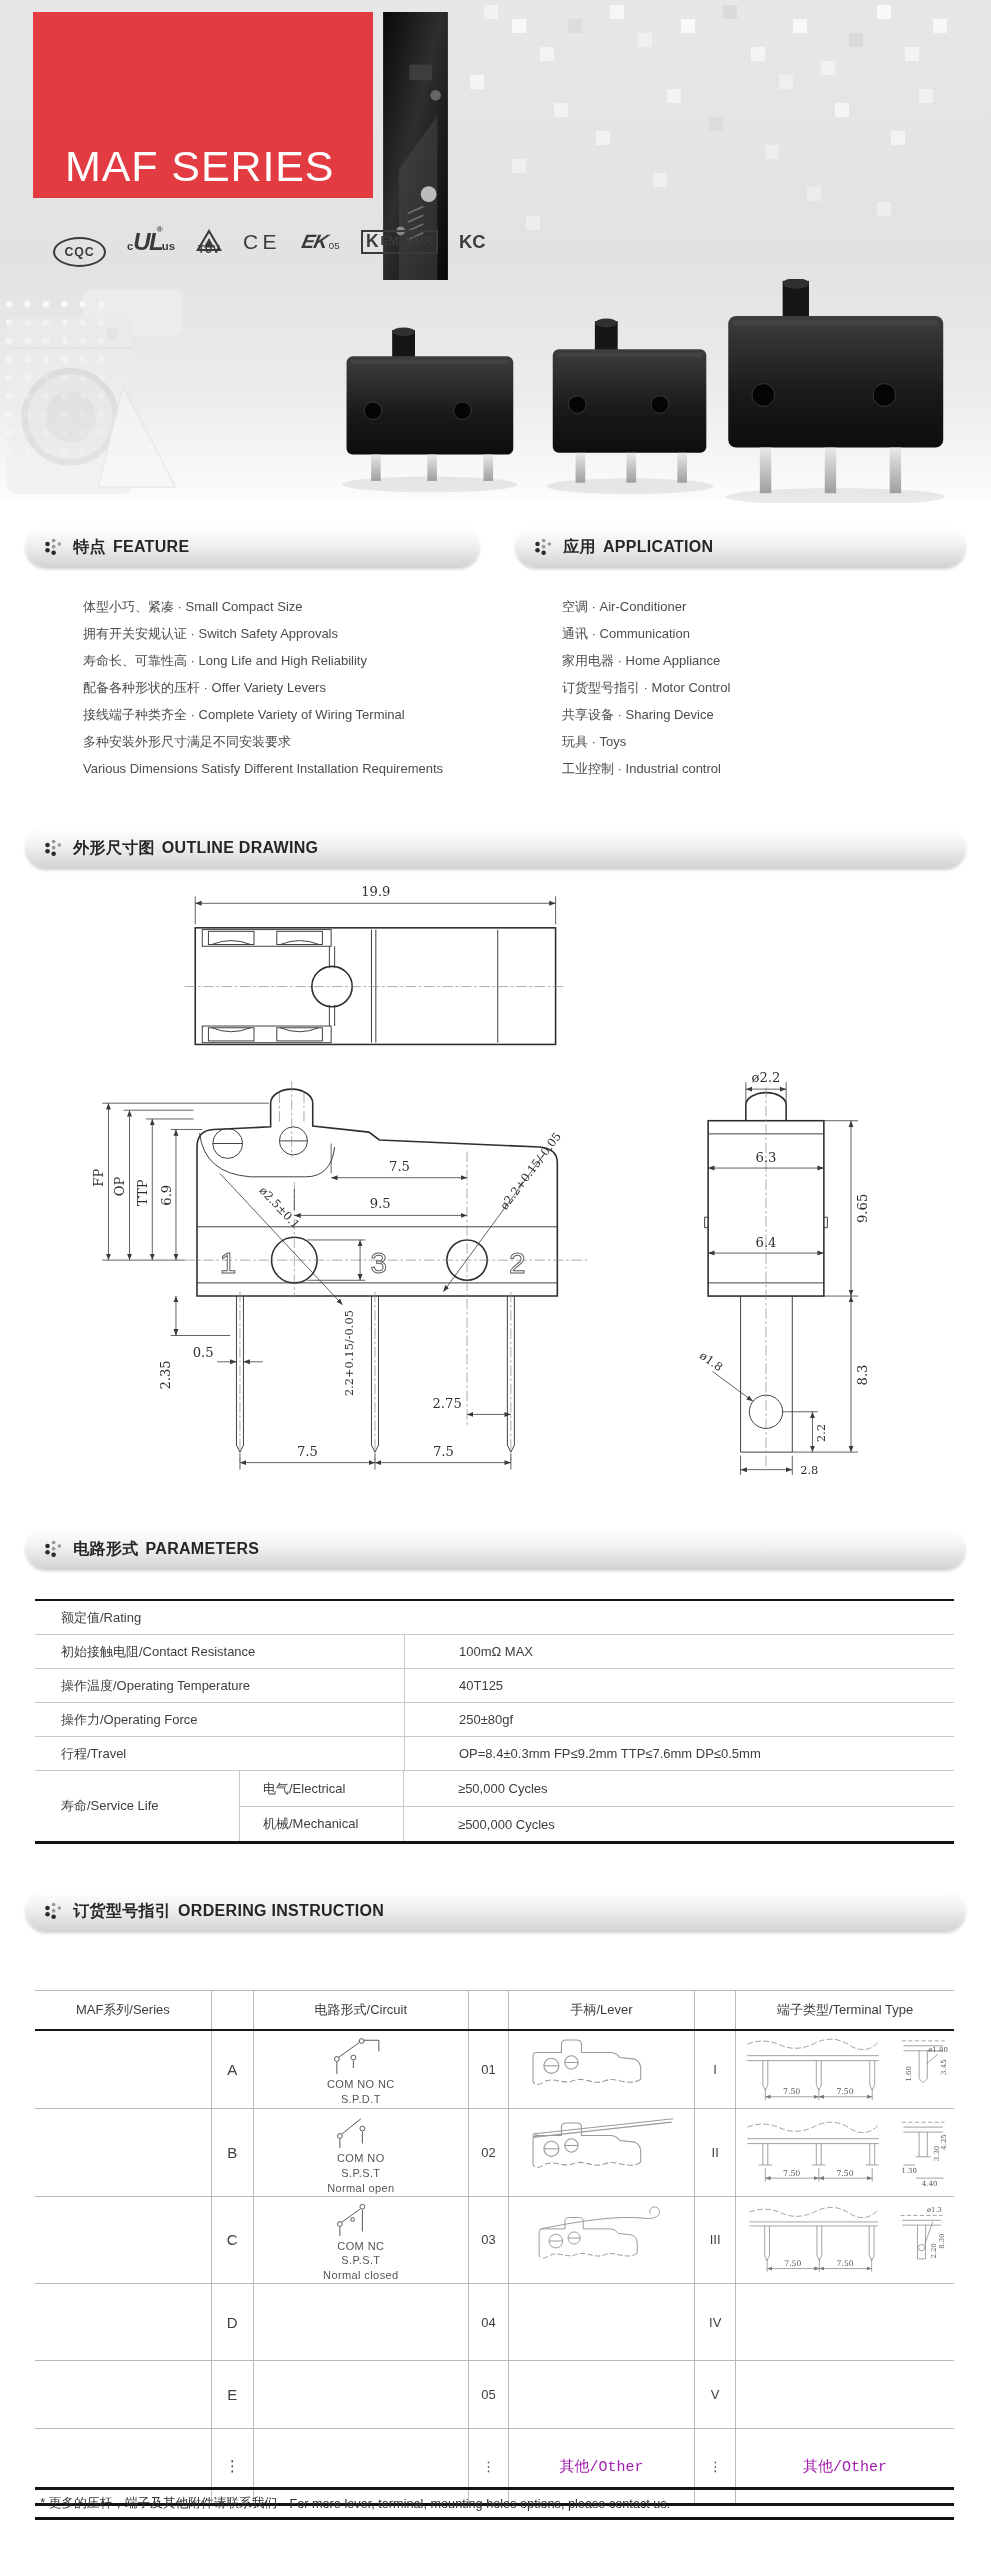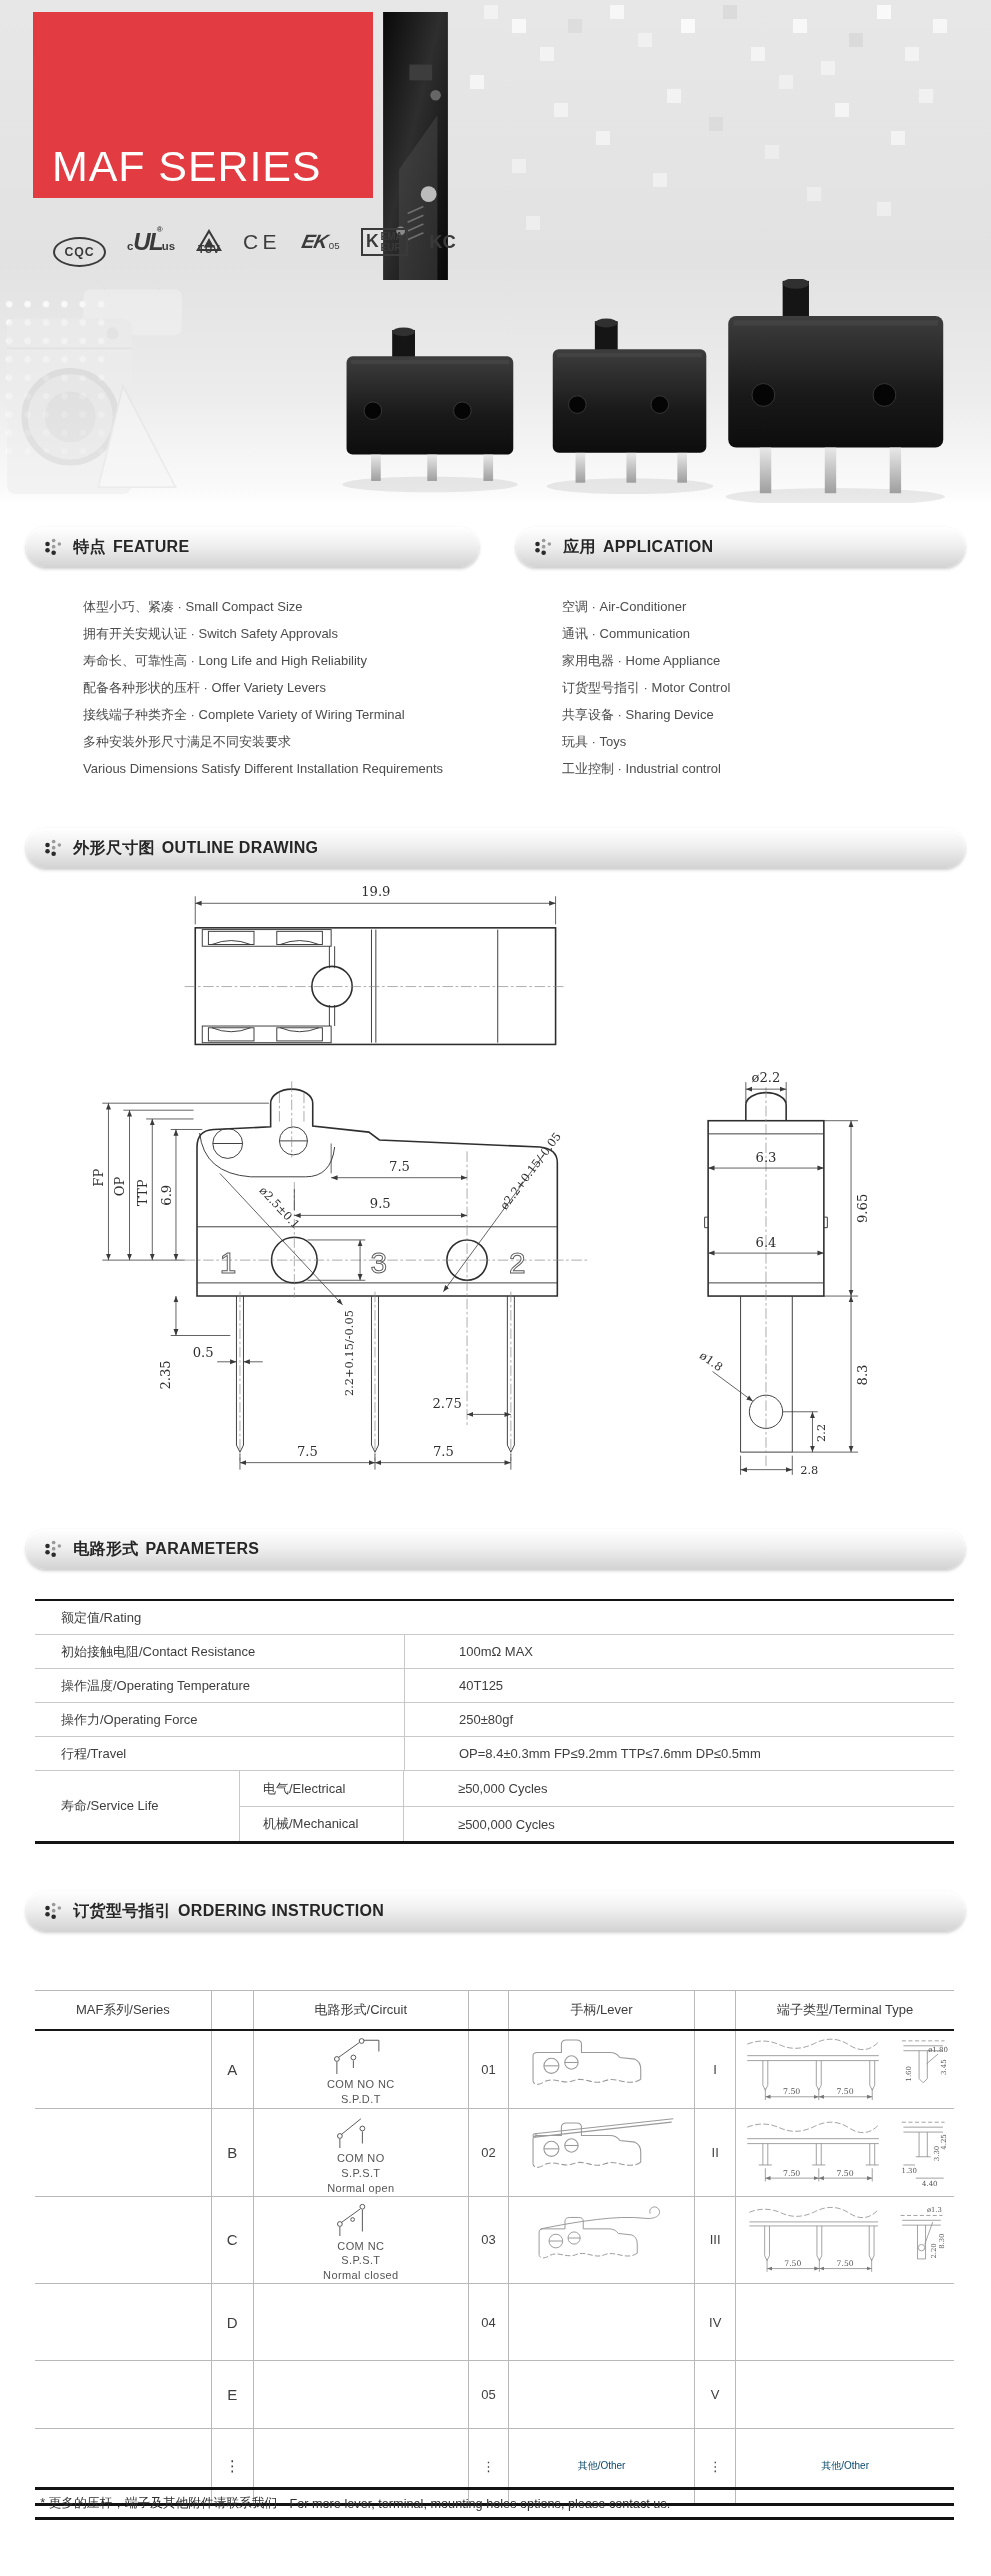--- a/index.html
+++ b/index.html
@@ -2,21 +2,21 @@
 <html style="font-size:14px"><head>
 <meta charset="utf-8">
 <style>
   html,body{margin:0;padding:0;background:#ffffff;}
   body{width:991px;height:2576px;position:relative;font-family:"Liberation Sans",sans-serif;overflow:hidden;}
   .abs{position:absolute;}
   
   #banner{position:absolute;left:0;top:0;width:991px;height:504px;
     background:linear-gradient(180deg,#e7e7e7 0%,#e2e2e2 52%,#ececec 78%,#fbfbfb 98%,#ffffff 100%);}
   #redblock{position:absolute;left:33px;top:12.3px;width:340px;height:186px;background:#e23b41;}
-  #redblock .title{position:absolute;left:19px;bottom:7px;color:#ffffff;font-size:43px;letter-spacing:0.9px;font-weight:500;white-space:nowrap;}
+  #redblock .title{position:absolute;left:32px;bottom:7px;color:#ffffff;font-size:43px;letter-spacing:0.9px;font-weight:500;white-space:nowrap;}
   #pcb{position:absolute;left:383px;top:12.3px;width:65px;height:268px;}
   #dotgrid{position:absolute;left:0;top:295px;width:105px;height:167px;
     background-image:radial-gradient(circle,rgba(255,255,255,0.78) 2.8px,rgba(255,255,255,0) 3.7px);
     background-size:18.4px 18.4px;}
   #sq{position:absolute;left:456px;top:5.3px;width:14px;height:14px;background:transparent;
     box-shadow:28px 0 rgba(255,255,255,.45),56px 14px rgba(255,255,255,.7),84px 42px rgba(255,255,255,.5),
     14px 70px rgba(255,255,255,.6),112px 14px rgba(0,0,0,.04),154px 0 rgba(255,255,255,.65),
     182px 28px rgba(255,255,255,.4),225px 14px rgba(255,255,255,.8),267px 0 rgba(0,0,0,.05),
     295px 42px rgba(255,255,255,.55),337px 14px rgba(255,255,255,.7),365px 56px rgba(255,255,255,.45),
     393px 28px rgba(0,0,0,.05),421px 0 rgba(255,255,255,.75),449px 42px rgba(255,255,255,.5),
@@ -35,21 +35,21 @@
   .ul .us{font-size:11.4px;margin-bottom:1.8px;}
   .ul .reg{font-size:8px;position:absolute;right:12.3px;top:-5.3px;}
   .tuv{display:flex;flex-direction:column;align-items:center;line-height:1;}
   .tuv .tx{font-size:10.5px;font-weight:bold;letter-spacing:0.4px;margin-top:-8px;}
   .ce{font-size:21px;letter-spacing:4.4px;color:#3c3c3c;}
   .ek{display:flex;align-items:flex-end;}
   .ek .tx{font-size:19.3px;font-weight:900;font-style:italic;transform:skewX(-12deg);letter-spacing:-0.9px;}
   .ek .num{font-size:9.7px;margin-left:1.8px;margin-bottom:1.8px;}
   .kema{display:flex;align-items:center;border:2.2px solid #3a3a3a;padding:0.9px 3.5px;gap:1.8px;}
   .kema .k{font-size:17.5px;font-weight:bold;line-height:1;}
-  .kema .col{display:flex;flex-direction:column;font-size:10px;font-weight:bold;line-height:1.15;}
+  .kema .col{display:flex;flex-direction:row;font-size:12px;font-weight:bold;line-height:1.15;}
   .kc{font-size:18.4px;font-weight:900;letter-spacing:0px;font-stretch:condensed;}
   
   .pill{position:absolute;height:40px;border-radius:20px;
     background:linear-gradient(180deg,#ffffff 0%,#f0f0f0 45%,#d3d3d3 100%);
     box-shadow:0 1.8px 3.5px rgba(0,0,0,.22), inset 0 0.9px 0 #ffffff;
     display:flex;align-items:center;padding-left:17.5px;gap:10.5px;box-sizing:border-box;}
   .pill .pt{font-size:16px;font-weight:bold;color:#262626;letter-spacing:0.3px;}
   .pill .pt .zh{margin-right:7px;}
   
   .list{position:absolute;font-size:13px;color:#4c4c4c;line-height:27px;white-space:nowrap;}
@@ -66,21 +66,21 @@
   .srv .val{display:flex;align-items:center;padding-left:54px;border-left:0.9px solid #c9c9c9;}
   .srv .r2{border-top:0.9px solid #c9c9c9;}
   
   #otable{position:absolute;left:35px;top:1990px;border-collapse:collapse;table-layout:fixed;width:919px;
     font-size:13px;color:#3f3f3f;border-top:0.9px solid #b9b9b9;border-bottom:3.5px solid #121212;}
   #otable td{border-right:0.9px solid #b9b9b9;border-top:0.9px solid #b9b9b9;text-align:center;vertical-align:middle;padding:0;}
   #otable td:last-child{border-right:none;}
   #otable tr.hd td{border-top:none;border-bottom:2.6px solid #161616;font-size:13px;color:#3c3c3c;}
   .ltr{font-size:15px;}
   .circ-lines{font-size:11px;color:#555;line-height:1.35;letter-spacing:0.4px;}
-  .other{font-size:10px;color:#0c4a6e;}
+  .other{font-size:15px;color:#a21caf;font-family:Liberation Mono, monospace;}
   
   #footnote{position:absolute;left:35px;top:2487px;width:919px;height:33px;border-top:3.5px solid #121212;border-bottom:3.5px solid #121212;
     display:flex;align-items:center;gap:12.3px;font-size:12.7px;color:#2f2f2f;box-sizing:border-box;padding-left:5.3px;}
   
   .ol{stroke:#2e2e2e;stroke-width:1.8;fill:none;}
   .ol2{stroke:#3a3a3a;stroke-width:1.1;fill:none;}
   .dim{stroke:#3a3a3a;stroke-width:.9;fill:none;}
   .cl{stroke:#8a8a8a;stroke-width:.8;fill:none;stroke-dasharray:12 3 3 3;}
   .dt{font-family:"DejaVu Serif",serif;font-size:15px;fill:#2f2f2f;}
   .dts{font-family:"DejaVu Serif",serif;font-size:13px;fill:#2f2f2f;}

